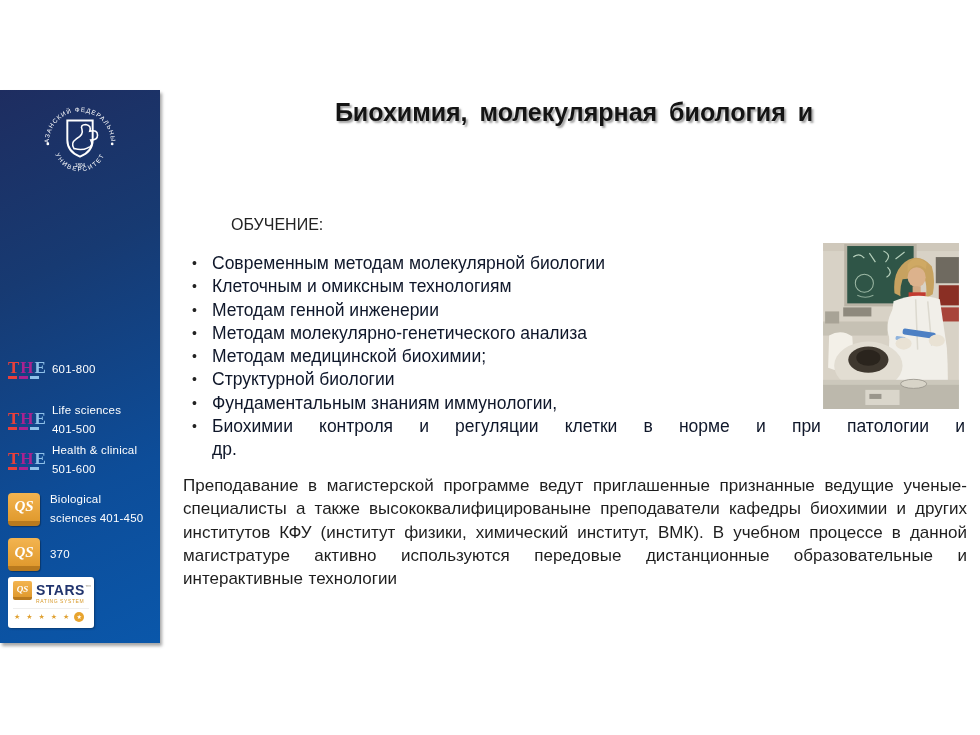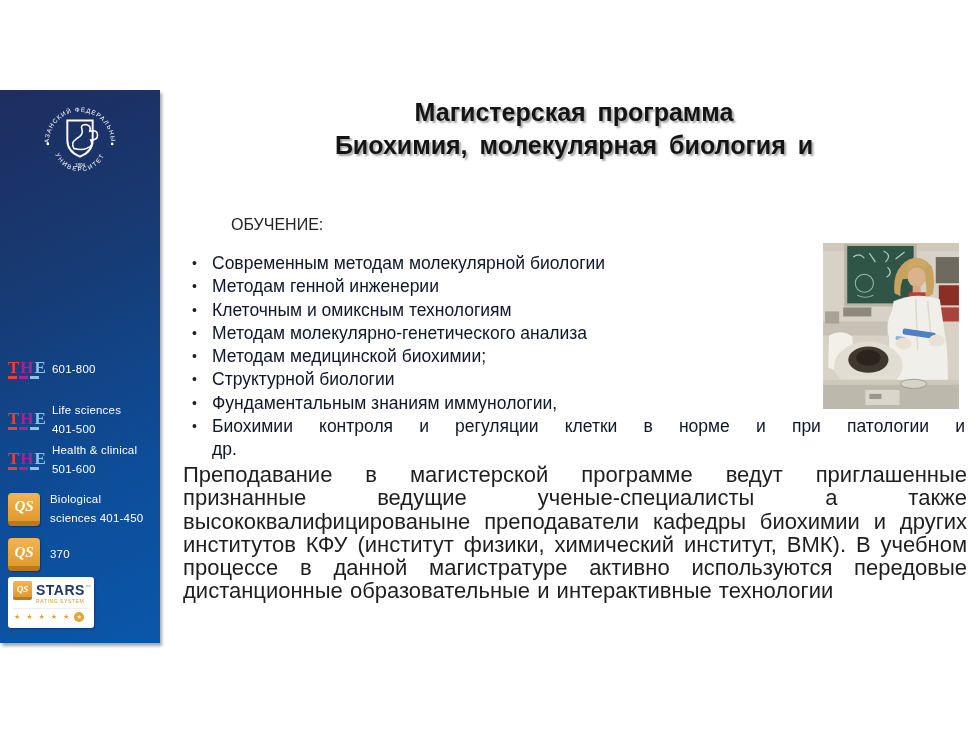--- a/index.html
+++ b/index.html
@@ -63,22 +63,22 @@
   .section-label { position:absolute; left:183px; top:216px; font-size:16px; color:#222;margin-left:48px; }
 
   .bullets { position:absolute; left:183px; top:252px; width:782px; list-style:none; }
   .bullets li {
     position:relative; padding-left:29px; font-size:17.5px; line-height:23.3px; color:#0f172a;
   }
   .bullets li::before { content:"•"; position:absolute; left:9px; top:0; font-size:14px; color:#222; }
   .bullets li.justify { text-align:justify; word-spacing:17px; }
 
   .paragraph {
-    position:absolute; left:183px; top:463px; width:784px;
-    font-size:22px; line-height:23.3px; color:#1e1e1e; text-align:justify; word-spacing:1px;
+    position:absolute; left:183px; top:474px; width:784px;
+    font-size:17px; line-height:23.3px; color:#1e1e1e; text-align:justify; word-spacing:1px;
   }
 
   .photo { position:absolute; left:823px; top:243px; width:136px; height:166px; }
 </style>
 </head>
 <body>
 
 <div class="slide">
 
   <div class="sidebar">
@@ -183,30 +183,29 @@
         </div>
       </div>
       <div class="stars-row">
         <span class="stars-glyphs">★ ★ ★ ★ ★</span>
         <span class="stars-circle">★</span>
       </div>
     </div>
   </div>
 
   <div class="title">
-    <div>Магистерская  программа</div>
     <div>Биохимия,  молекулярная  биология  и</div>
   </div>
 
   <div class="section-label">ОБУЧЕНИЕ:</div>
 
   <ul class="bullets">
     <li>Современным методам  молекулярной биологии</li>
+    <li>Клеточным и омиксным технологиям</li>
     <li>Методам генной инженерии</li>
-    <li>Клеточным и омиксным технологиям</li>
     <li>Методам молекулярно-генетического анализа</li>
     <li>Методам медицинской  биохимии;</li>
     <li>Структурной биологии</li>
     <li>Фундаментальным знаниям  иммунологии,</li>
     <li class="justify">Биохимии  контроля и регуляции клетки в  норме и при патологии и др.</li>
   </ul>
 
   <div class="paragraph">Преподавание в магистерской программе ведут приглашенные признанные ведущие ученые-специалисты а также высококвалифицированыне преподаватели кафедры биохимии и других институтов КФУ (институт физики, химический институт, ВМК). В учебном процессе в данной магистратуре активно используются передовые дистанционные образовательные и интерактивные технологии</div>
 
   <svg class="photo" viewBox="0 0 135 165">

